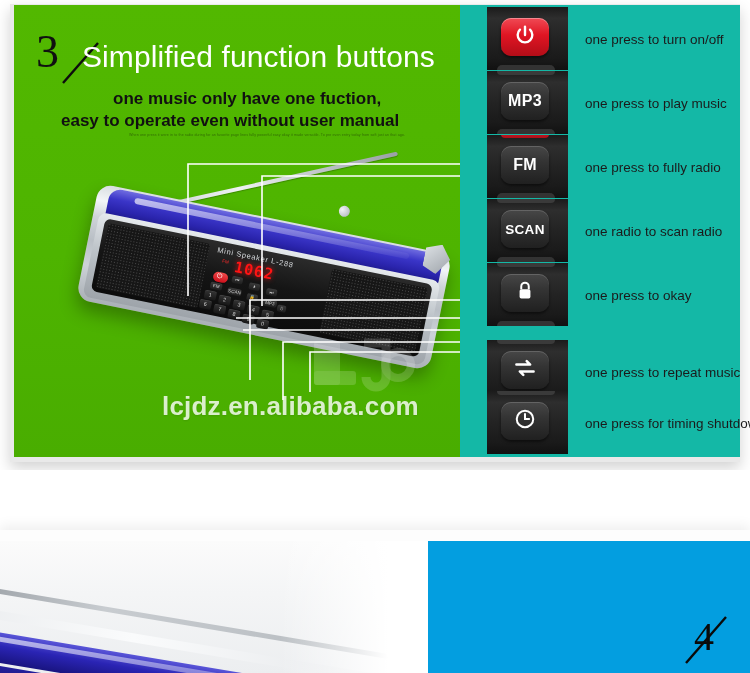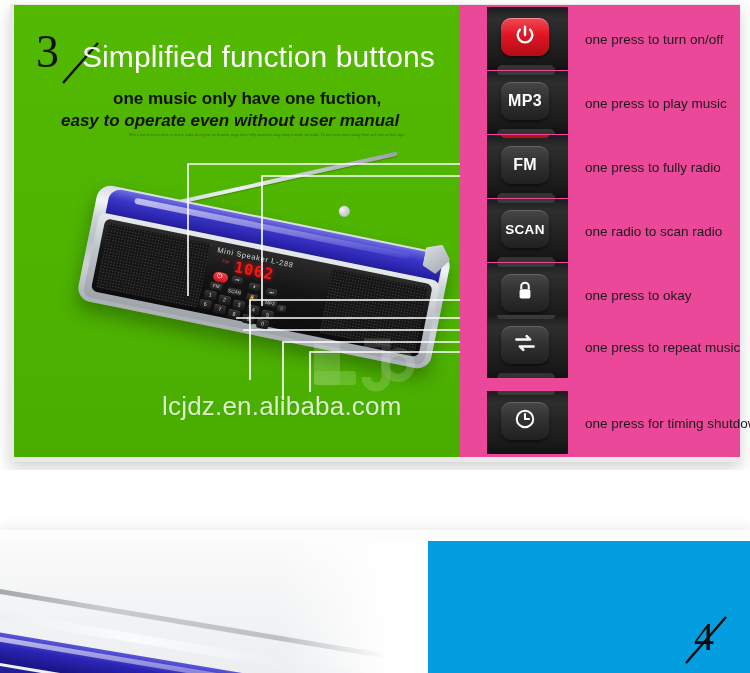--- a/index.html
+++ b/index.html
@@ -42,21 +42,21 @@
   #step-slash svg{display:block;}
   #main-title{
     position:absolute;left:46px;top:9px;
     font-size:30px;color:#ffffff;font-weight:400;letter-spacing:.1px;
     white-space:nowrap;
   }
   #sub-line-1,#sub-line-2{
     position:absolute;color:#111111;font-weight:bold;white-space:nowrap;
   }
   #sub-line-1{left:99px;top:84px;font-size:17px;}
-  #sub-line-2{left:47px;top:106px;font-size:17px;font-style:italic;}
+  #sub-line-2{left:47px;top:106px;font-size:17px;}
 
   #blurb{
     position:absolute;left:115px;top:128px;width:280px;
     font-size:3.6px;line-height:1.55;color:#2c5c06;
     opacity:.82;letter-spacing:.1px;
   }
 
   
   #speaker-photo{
     position:absolute;left:60px;top:195px;width:388px;height:200px;
@@ -161,32 +161,32 @@
     background:linear-gradient(135deg,#dfe3e7,#9da3a9);
     clip-path:polygon(0 20%,60% 0,100% 45%,55% 100%,0 80%);
   }
 
   
   #wm-logo{
     position:absolute;left:298px;top:332px;width:120px;height:62px;opacity:.30;
   }
   #wm-text{
     position:absolute;left:148px;top:386px;
-    font-size:26px;color:#ffffff;opacity:.80;font-weight:400;
+    font-size:26px;color:#ffffff;opacity:.80;font-weight:700;
     letter-spacing:.2px;white-space:nowrap;
     text-shadow:0 1px 2px rgba(0,0,0,.12);
   }
 
   
   #connectors{position:absolute;left:0;top:0;width:750px;height:470px;pointer-events:none;}
 
   
   #button-list{
     position:absolute;left:460px;top:5px;width:280px;height:452px;
-    background:#ec4899;
+    background:#14b8a6;
   }
   .btn-row{
     position:absolute;left:0;width:280px;height:63px;
   }
   .btn-row .thumb{
     position:absolute;left:27px;top:0;width:81px;height:63px;
     background:#232323;overflow:hidden;
   }
   .thumb-inner{
     position:absolute;left:0;top:0;width:81px;height:63px;
@@ -451,21 +451,21 @@
               <path d="M7.5 11 V7.5 a4.5 4.5 0 0 1 9 0 V11" stroke="#fff" stroke-width="2.4" fill="none"></path>
               <rect x="5.5" y="11" width="13" height="11" rx="2" fill="#fff"></rect>
             </svg>
           </span>
         </div>
         <div class="thumb-sliver-bot"></div>
       </div>
       <div class="btn-caption">one press to okay</div>
     </div>
 
-    <div class="btn-row" style="top:310px;">
+    <div class="btn-row" style="top:335px;">
       <div class="thumb">
         <div class="thumb-inner"></div>
         <div class="thumb-sliver-top"></div>
         <div class="thumb-key">
           <span>
             <svg width="24" height="20" viewBox="0 0 28 22">
               <path d="M4 7 H20 l-4 -4 M24 15 H8 l4 4" stroke="#fff" stroke-width="3" fill="none" stroke-linecap="round" stroke-linejoin="round"></path>
             </svg>
           </span>
         </div>

